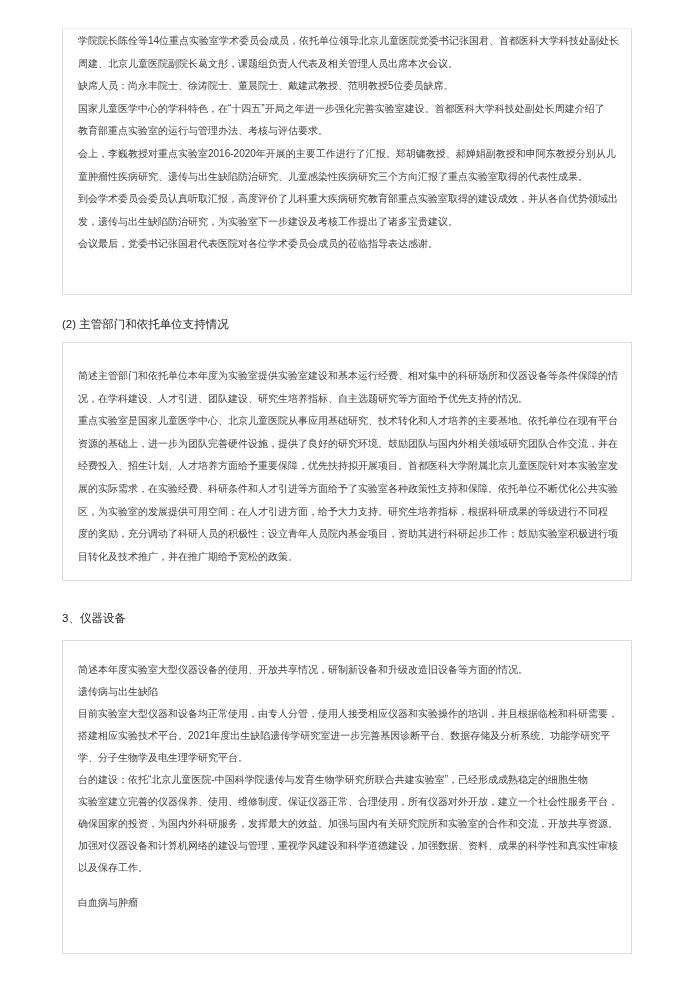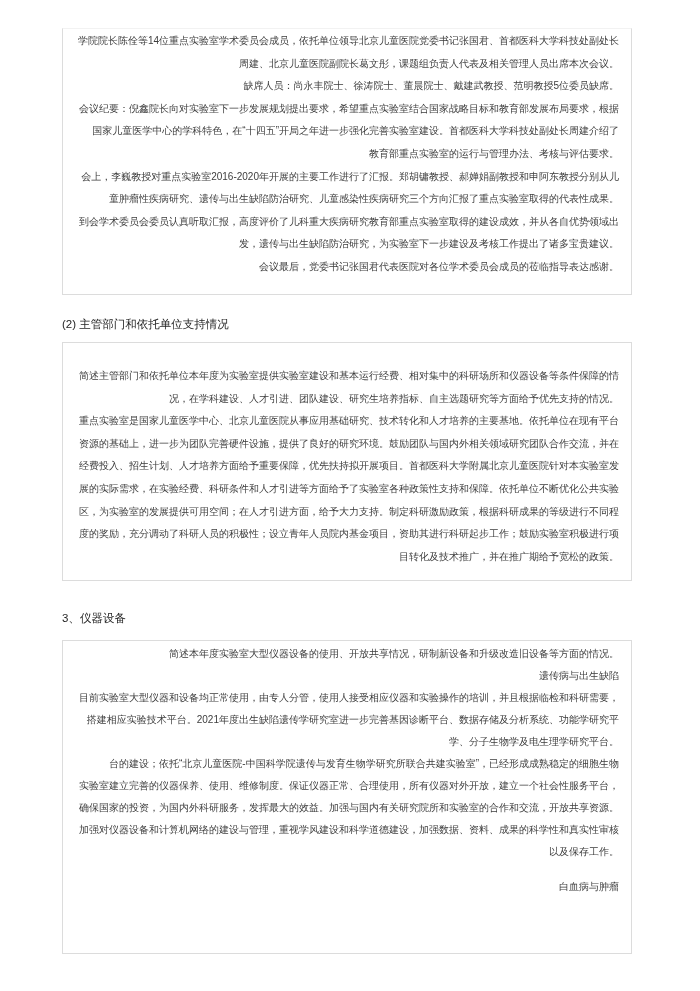--- a/index.html
+++ b/index.html
@@ -25,37 +25,36 @@
     background: #ffffff;
     padding: 0 12px 0 15px;
     font-size: 10px;
     overflow: hidden;
   }
   .line {
     line-height: 22.6px;
     height: 22.6px;
     white-space: nowrap;
     letter-spacing: 0;
-    text-align: right;
   }
   #box-meeting {
     top: 28px;
     height: 267px;
     padding-top: 1px;
     border-top-color: #f2f2f2;
   }
   #box-support {
     top: 342px;
     height: 239px;
     padding-top: 22px;
   }
   #box-equipment {
     top: 640px;
     height: 314px;
-    padding-top: 2px;
+    padding-top: 18px;
   }
   #box-equipment .line {
     line-height: 22px;
     height: 22px;
   }
   .para { margin: 0; }
   .para.spaced { margin-top: 13px; }
   .heading {
     position: absolute;
     left: 62px;
@@ -70,40 +69,39 @@
 </style>
 </head>
 <body>
 
 <div class="page">
 
   <div class="textbox" id="box-meeting">
       <div class="line">学院院长陈佺等14位重点实验室学术委员会成员，依托单位领导北京儿童医院党委书记张国君、首都医科大学科技处副处长</div>
       <div class="line">周建、北京儿童医院副院长葛文彤，课题组负责人代表及相关管理人员出席本次会议。</div>
       <div class="line">缺席人员：尚永丰院士、徐涛院士、董晨院士、戴建武教授、范明教授5位委员缺席。</div>
-      <div class="line">会议纪要：倪鑫院长向对实验室下一步发展规划提出要求，希望重点实验室结合国家战略目标和教育部发展布局要求，根据</div>
       <div class="line">国家儿童医学中心的学科特色，在“十四五”开局之年进一步强化完善实验室建设。首都医科大学科技处副处长周建介绍了</div>
       <div class="line">教育部重点实验室的运行与管理办法、考核与评估要求。</div>
       <div class="line">会上，李巍教授对重点实验室2016-2020年开展的主要工作进行了汇报。郑胡镛教授、郝婵娟副教授和申阿东教授分别从儿</div>
       <div class="line">童肿瘤性疾病研究、遗传与出生缺陷防治研究、儿童感染性疾病研究三个方向汇报了重点实验室取得的代表性成果。</div>
       <div class="line">到会学术委员会委员认真听取汇报，高度评价了儿科重大疾病研究教育部重点实验室取得的建设成效，并从各自优势领域出</div>
       <div class="line">发，遗传与出生缺陷防治研究，为实验室下一步建设及考核工作提出了诸多宝贵建议。</div>
       <div class="line">会议最后，党委书记张国君代表医院对各位学术委员会成员的莅临指导表达感谢。</div>
     </div>
 
   <div class="heading" id="heading-support">(2) 主管部门和依托单位支持情况</div>
 
   <div class="textbox" id="box-support">
       <div class="line">简述主管部门和依托单位本年度为实验室提供实验室建设和基本运行经费、相对集中的科研场所和仪器设备等条件保障的情</div>
       <div class="line">况，在学科建设、人才引进、团队建设、研究生培养指标、自主选题研究等方面给予优先支持的情况。</div>
       <div class="line">重点实验室是国家儿童医学中心、北京儿童医院从事应用基础研究、技术转化和人才培养的主要基地。依托单位在现有平台</div>
       <div class="line">资源的基础上，进一步为团队完善硬件设施，提供了良好的研究环境。鼓励团队与国内外相关领域研究团队合作交流，并在</div>
       <div class="line">经费投入、招生计划、人才培养方面给予重要保障，优先扶持拟开展项目。首都医科大学附属北京儿童医院针对本实验室发</div>
       <div class="line">展的实际需求，在实验经费、科研条件和人才引进等方面给予了实验室各种政策性支持和保障。依托单位不断优化公共实验</div>
-      <div class="line">区，为实验室的发展提供可用空间；在人才引进方面，给予大力支持。制定科研激励政策，根据科研成果的等级进行不同程</div>
+      <div class="line">区，为实验室的发展提供可用空间；在人才引进方面，给予大力支持。研究生培养指标，根据科研成果的等级进行不同程</div>
       <div class="line">度的奖励，充分调动了科研人员的积极性；设立青年人员院内基金项目，资助其进行科研起步工作；鼓励实验室积极进行项</div>
       <div class="line">目转化及技术推广，并在推广期给予宽松的政策。</div>
     </div>
 
   <div class="heading" id="heading-equipment">3、仪器设备</div>
 
   <div class="textbox" id="box-equipment">
       <div class="para">
         <div class="line">简述本年度实验室大型仪器设备的使用、开放共享情况，研制新设备和升级改造旧设备等方面的情况。</div>
       </div>

